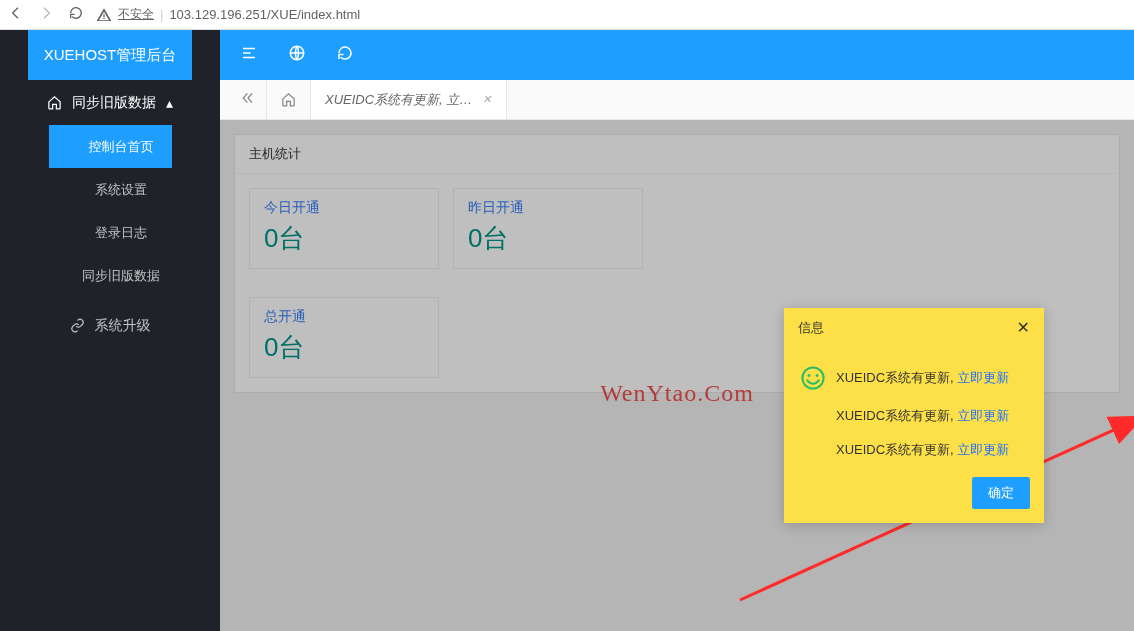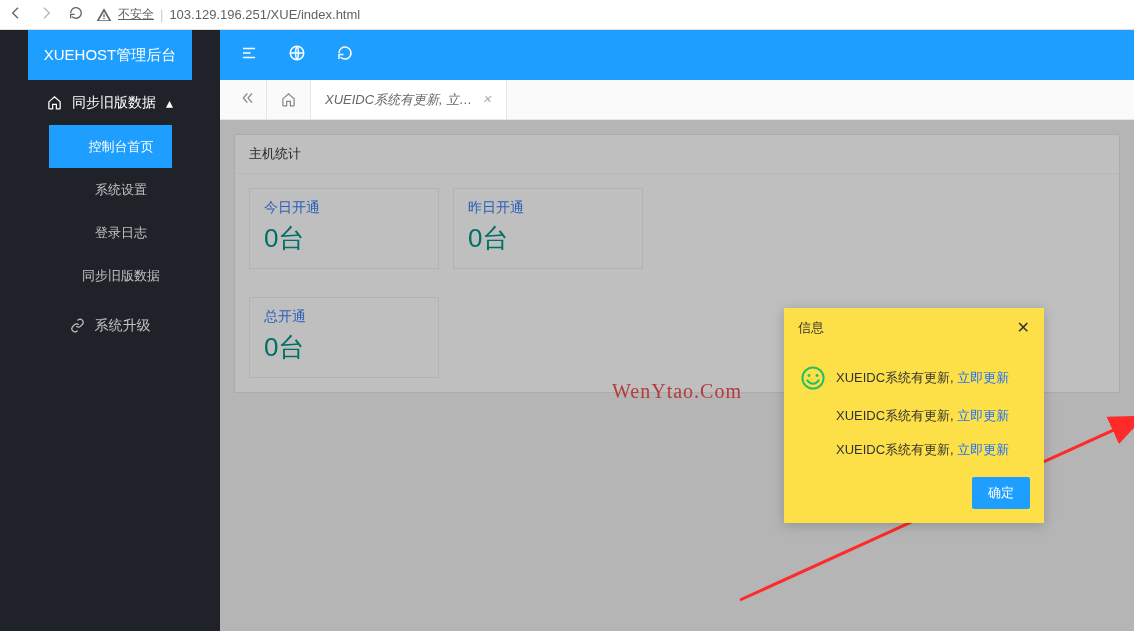--- a/index.html
+++ b/index.html
@@ -34,21 +34,21 @@
     .content { position: absolute; top: 90px; left: 0; right: 0; bottom: 0; padding: 14px; background: #f2f2f2; }
 
     .panel { background: #fff; border: 1px solid #e6e6e6; }
     .panel-header { padding: 10px 14px; font-size: 13px; color: #333; border-bottom: 1px solid #f6f6f6; }
     .panel-body { padding: 14px; display: flex; flex-wrap: wrap; gap: 14px; }
 
     .stat-card { border: 1px solid #eee; padding: 10px 14px 12px; width: 190px; }
     .stat-label { font-size: 14px; color: #3b82f6; margin-bottom: 4px; }
     .stat-value { font-size: 26px; color: #009688; font-weight: 400; }
 
-    .watermark { position: absolute; top: 350px; left: 50%; transform: translateX(-50%); font-family: "SimSun", serif; color: #b53a3a; font-size: 20px; letter-spacing: 1px; pointer-events: none; z-index: 60; }
+    .watermark { position: absolute; top: 350px; left: 50%; transform: translateX(-50%); font-family: "SimSun", serif; color: #b53a3a; font-size: 24px; letter-spacing: 1px; pointer-events: none; z-index: 60; }
 
     .overlay { position: absolute; top: 90px; left: 0; right: 0; bottom: 0; background: rgba(0,0,0,0.25); z-index: 50; }
 
     .modal { position: absolute; right: 90px; top: 278px; width: 260px; background: #fde047; box-shadow: 0 2px 12px rgba(0,0,0,0.2); z-index: 100; }
     .modal-header { display: flex; align-items: center; justify-content: space-between; padding: 10px 14px; font-size: 13px; color: #333; }
     .modal-header .close { cursor: pointer; font-size: 16px; color: #333; }
     .modal-body { padding: 10px 16px 0; }
     .modal-row { display: flex; align-items: center; gap: 10px; padding: 8px 0; font-size: 13px; color: #333; }
     .modal-row .face { width: 26px; height: 26px; flex-shrink: 0; }
     .modal-row .txt { white-space: nowrap; }

